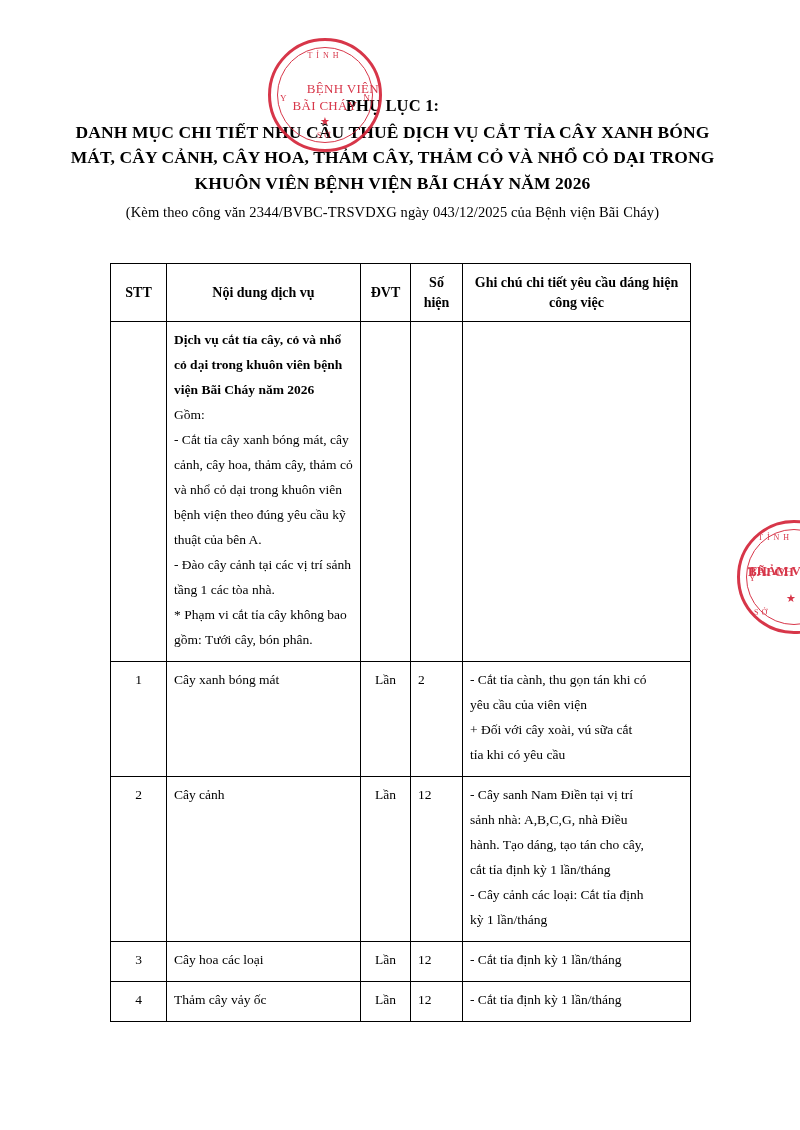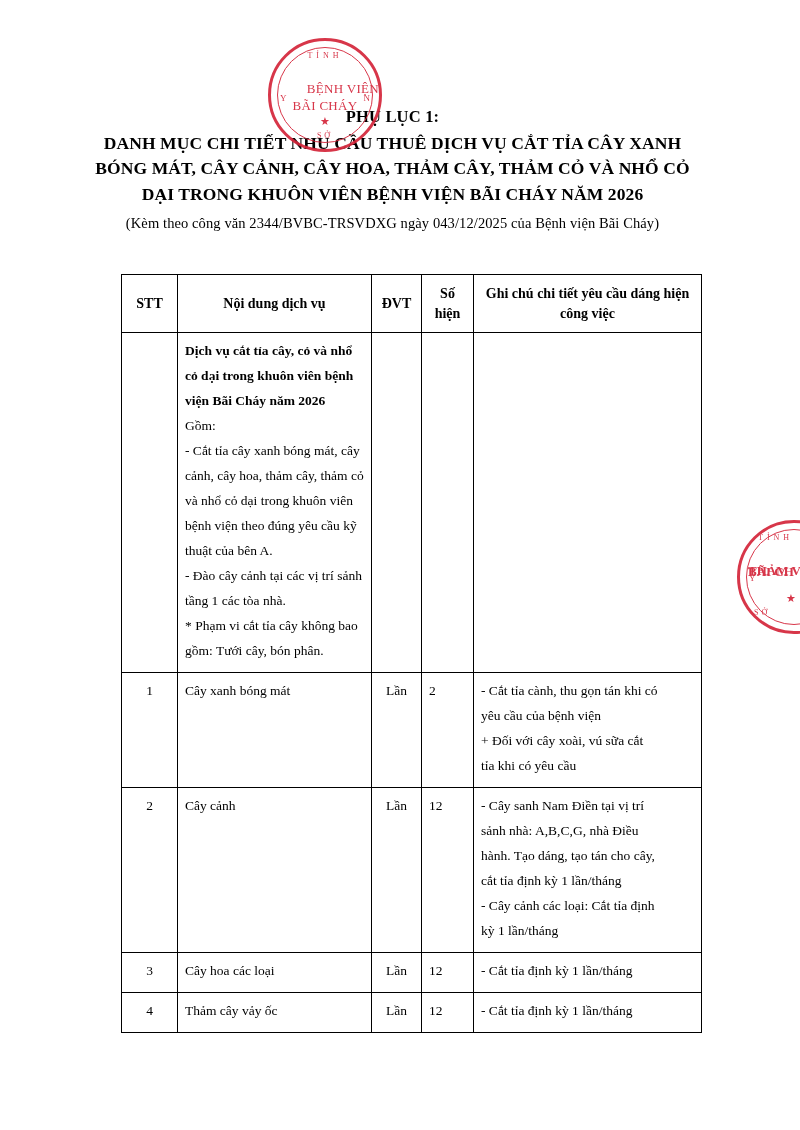--- a/index.html
+++ b/index.html
@@ -14,21 +14,21 @@
     font-family: "Liberation Serif", serif;
     color: #000000;
     overflow: hidden;
   }
 
   .page {
     position: relative;
     width: 785px;
     height: 1130px;
     box-sizing: border-box;
-    padding: 11px;
+    padding: 0;
   }
 
   
   .stamp {
     position: absolute;
     border: 3px solid #d4253a;
     border-radius: 50%;
     color: #d4253a;
     font-family: "Liberation Serif", serif;
     opacity: 0.92;
@@ -296,21 +296,21 @@
           <td></td>
         </tr>
 
         <tr>
           <td class="center-mid">1</td>
           <td class="left-mid">Cây xanh bóng mát</td>
           <td class="center-mid">Lần</td>
           <td class="left-mid">2</td>
           <td class="cell-lines">
             <p>- Cắt tỉa cành, thu gọn tán khi có</p>
-            <p>yêu cầu của bệnh viện</p>
+            <p>yêu cầu của viên viện</p>
             <p>+ Đối với cây xoài, vú sữa cắt</p>
             <p>tỉa khi có yêu cầu</p>
           </td>
         </tr>
 
         <tr>
           <td class="center-mid">2</td>
           <td class="left-mid">Cây cảnh</td>
           <td class="center-mid">Lần</td>
           <td class="left-mid">12</td>

